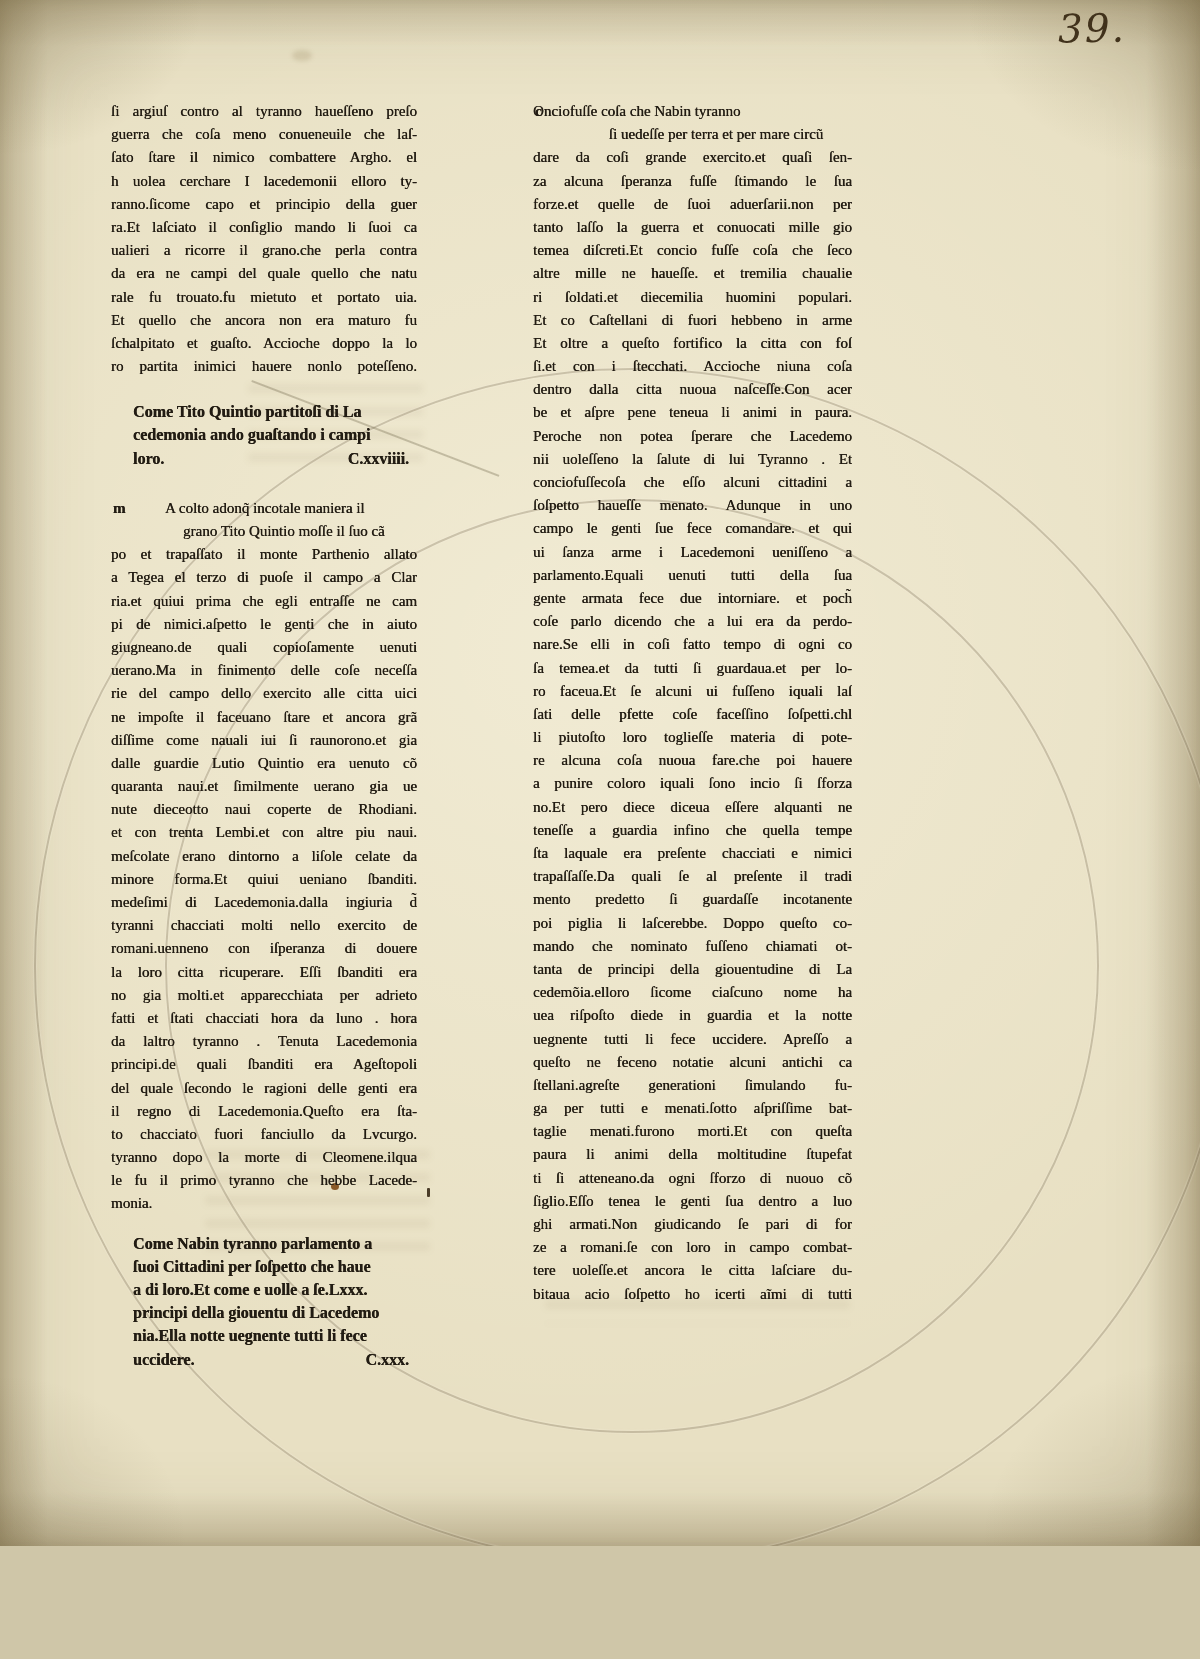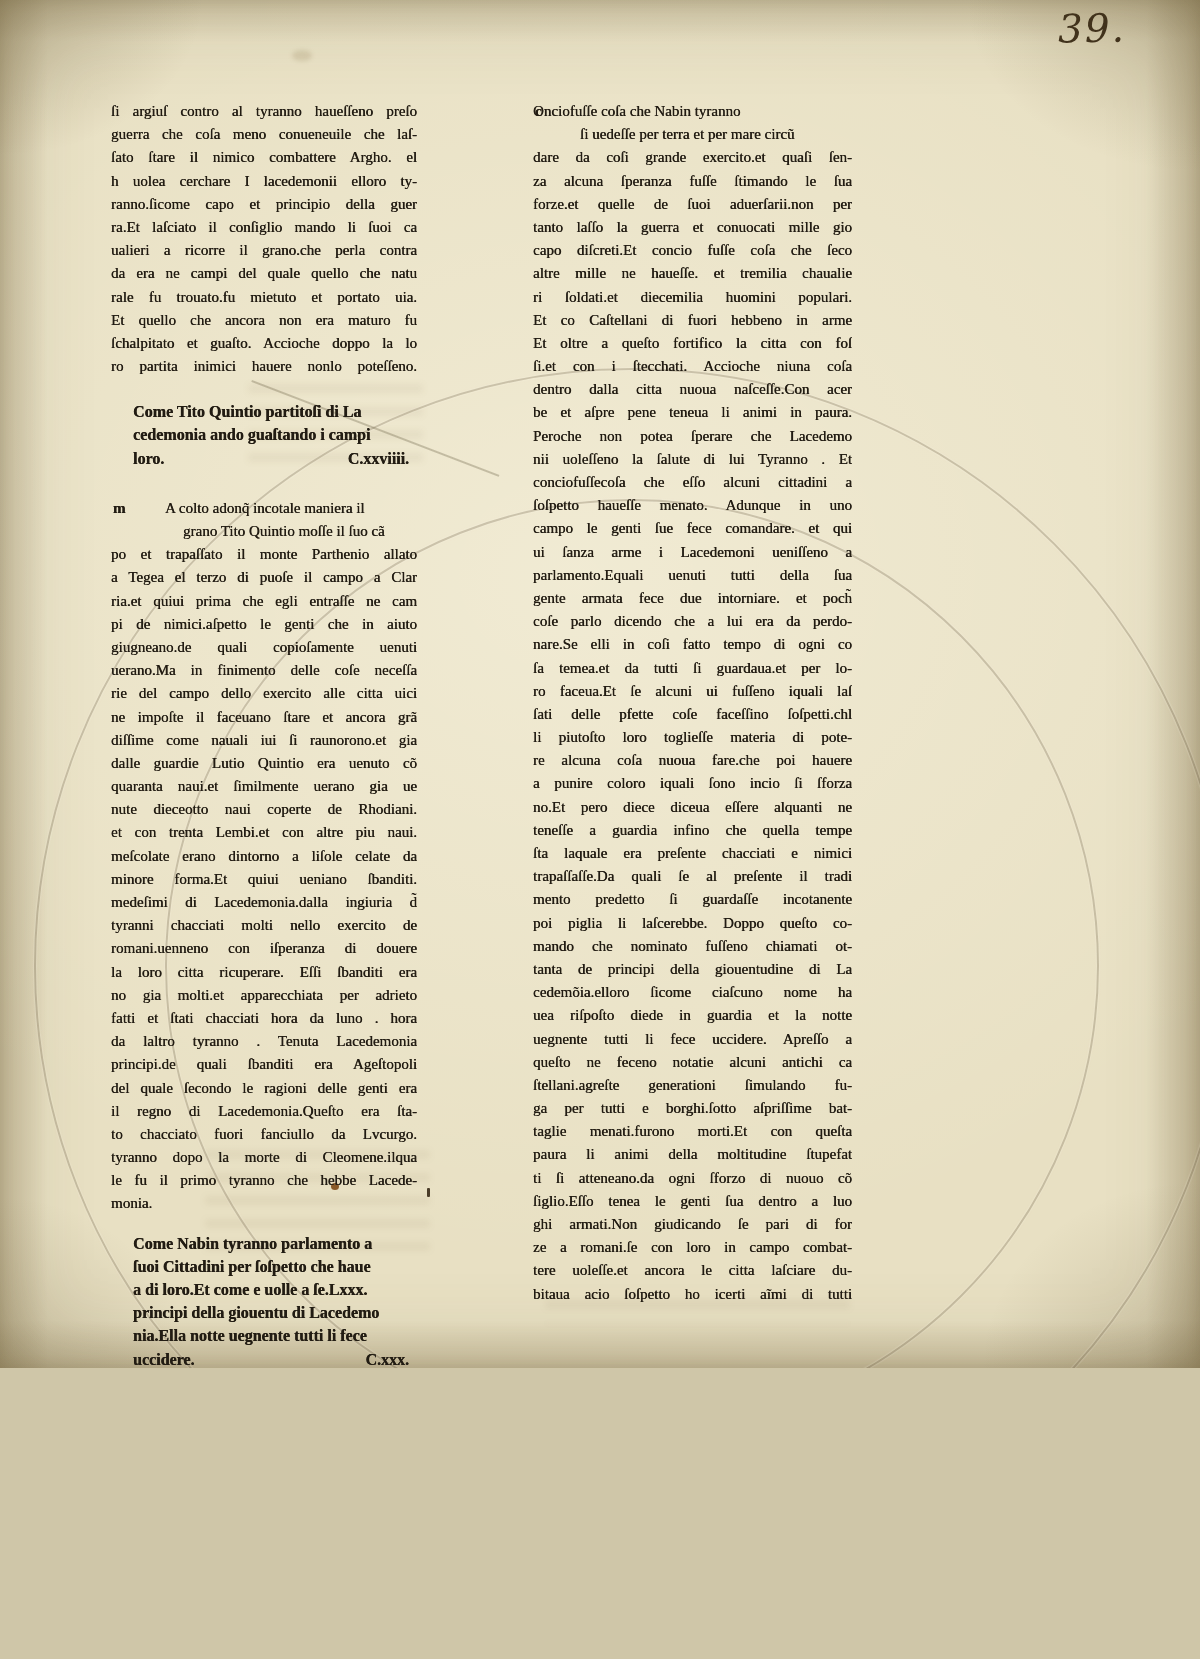--- a/index.html
+++ b/index.html
@@ -1,18 +1,18 @@
 <!DOCTYPE html>
 <html><head>
 <meta charset="utf-8">
 <style>
   html,body{margin:0;padding:0;background:#cfc6a8;}
   .page{
     position:relative;
-    width:1200px;height:1368px;
+    width:1200px;height:1546px;
     margin:0 auto;
     overflow:hidden;
     background:
       radial-gradient(95% 70% at 48% 42%, rgba(255,252,238,0.38), rgba(0,0,0,0) 72%),
       linear-gradient(to right, rgba(118,98,58,0.26), rgba(0,0,0,0) 4%, rgba(0,0,0,0) 95.5%, rgba(118,98,58,0.30)),
       linear-gradient(to bottom, rgba(118,98,58,0.20), rgba(0,0,0,0) 3%, rgba(0,0,0,0) 96.5%, rgba(118,98,58,0.24)),
       #e8e0c3;
     box-shadow: inset 0 0 90px rgba(104,88,50,0.30), inset 0 0 14px rgba(104,88,50,0.18);
     font-family:"Liberation Serif","DejaVu Serif",serif;
     color:#221c13;
@@ -69,21 +69,21 @@
   .h2{margin-top:16px;}
   .h3{margin-top:22px;}
   .hrow{display:flex;justify-content:space-between;width:calc(100% - 8px);}
 
   .para.p2{margin-top:27px;}
   .ind-row{position:relative;}
   .guide{position:absolute;left:2px;top:0;font-weight:bold;font-size:15px;}
   .col-left .ind1{display:block;margin-left:54px;}
   .col-left .ind2{margin-left:72px;}
   .col-right .ind1{display:block;}
-  .col-right .ind2{margin-left:47px;}
+  .col-right .ind2{margin-left:47px;text-align:center;}
 </style>
 </head>
 <body>
 
 <div class="page">
 
   <div class="corner c-tl"></div>
   <div class="corner c-tr"></div>
   <div class="corner c-br"></div>
   <div class="corner c-bl"></div>
@@ -188,21 +188,21 @@
       <div class="ind-row">
         <span class="guide">c</span>
         <span class="ind1 hline">Onciofuſſe coſa che Nabin tyranno</span>
       </div>
       <div class="ind2 hline">ſi uedeſſe per terra et per mare circũ</div>
       <div>
           <div class="tline">dare da coſi grande exercito.et quaſi ſen-</div>
           <div class="tline">za alcuna ſperanza fuſſe ſtimando le ſua</div>
           <div class="tline">forze.et quelle de ſuoi aduerſarii.non per</div>
           <div class="tline">tanto laſſo la guerra et conuocati mille gio</div>
-          <div class="tline">capo diſcreti.Et concio fuſſe coſa che ſeco</div>
+          <div class="tline">temea diſcreti.Et concio fuſſe coſa che ſeco</div>
           <div class="tline">altre mille ne haueſſe. et tremilia chaualie</div>
           <div class="tline">ri ſoldati.et diecemilia huomini populari.</div>
           <div class="tline">Et co Caſtellani di fuori hebbeno in arme</div>
           <div class="tline">Et oltre a queſto fortifico la citta con foſ</div>
           <div class="tline">ſi.et con i ſtecchati. Accioche niuna coſa</div>
           <div class="tline">dentro dalla citta nuoua naſceſſe.Con acer</div>
           <div class="tline">be et aſpre pene teneua li animi in paura.</div>
           <div class="tline">Peroche non potea ſperare che Lacedemo</div>
           <div class="tline">nii uoleſſeno la ſalute di lui Tyranno . Et</div>
           <div class="tline">conciofuſſecoſa che eſſo alcuni cittadini a</div>
@@ -225,21 +225,21 @@
           <div class="tline">trapaſſaſſe.Da quali ſe al preſente il tradi</div>
           <div class="tline">mento predetto ſi guardaſſe incotanente</div>
           <div class="tline">poi piglia li laſcerebbe. Doppo queſto co-</div>
           <div class="tline">mando che nominato fuſſeno chiamati ot-</div>
           <div class="tline">tanta de principi della giouentudine di La</div>
           <div class="tline">cedemõia.elloro ſicome ciaſcuno nome ha</div>
           <div class="tline">uea riſpoſto diede in guardia et la notte</div>
           <div class="tline">uegnente tutti li fece uccidere. Apreſſo a</div>
           <div class="tline">queſto ne feceno notatie alcuni antichi ca</div>
           <div class="tline">ſtellani.agreſte generationi ſimulando fu-</div>
-          <div class="tline">ga per tutti e borghi.ſotto aſpriſſime bat-</div>
+          <div class="tline">ga per tutti e menati.ſotto aſpriſſime bat-</div>
           <div class="tline">taglie menati.furono morti.Et con queſta</div>
           <div class="tline">paura li animi della moltitudine ſtupefat</div>
           <div class="tline">ti ſi atteneano.da ogni ſforzo di nuouo cõ</div>
           <div class="tline">ſiglio.Eſſo tenea le genti ſua dentro a luo</div>
           <div class="tline">ghi armati.Non giudicando ſe pari di for</div>
           <div class="tline">ze a romani.ſe con loro in campo combat-</div>
           <div class="tline">tere uoleſſe.et ancora le citta laſciare du-</div>
           <div class="tline">bitaua acio ſoſpetto ho icerti aĩmi di tutti</div>
         </div>
     </div>

